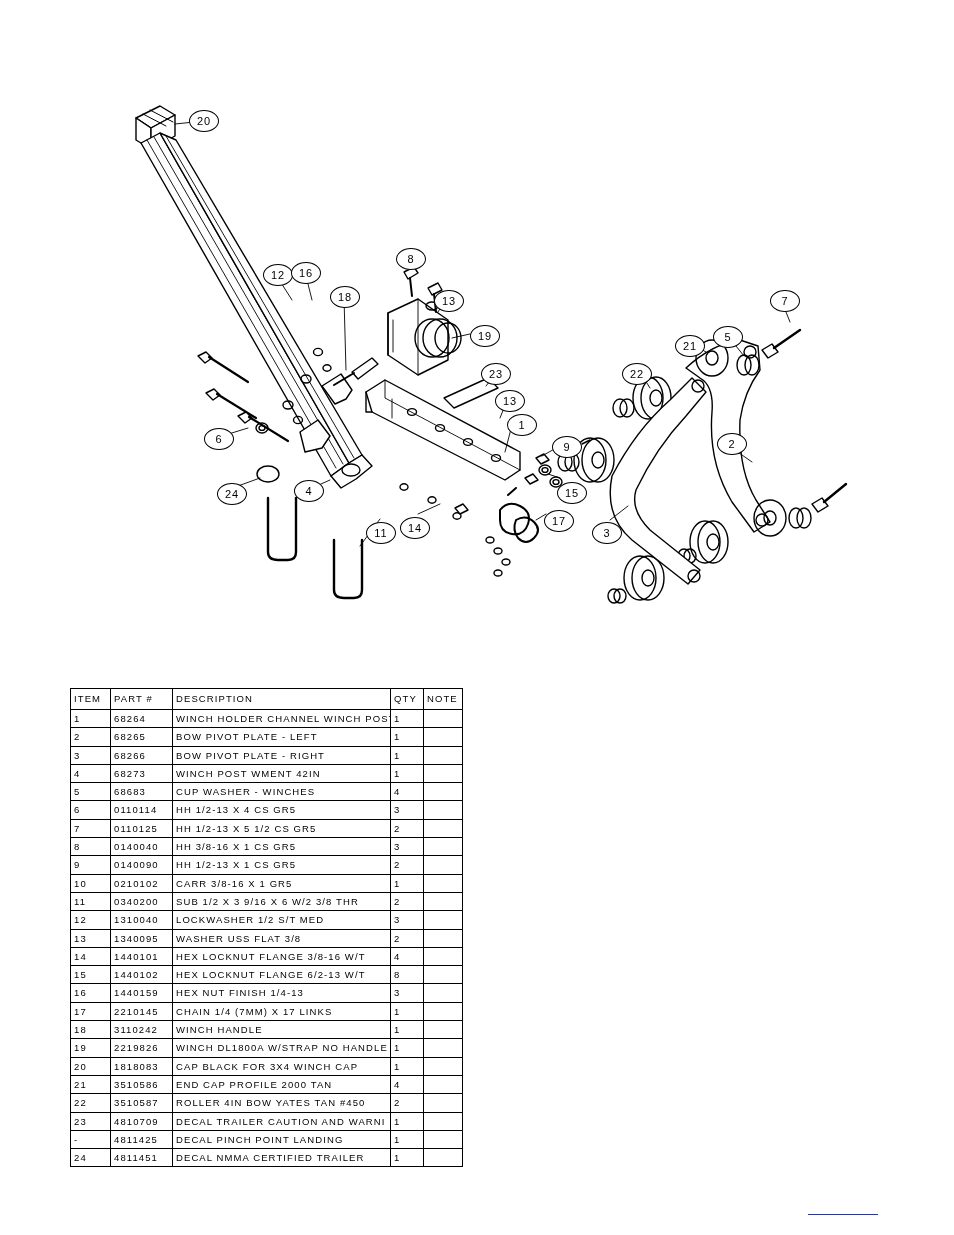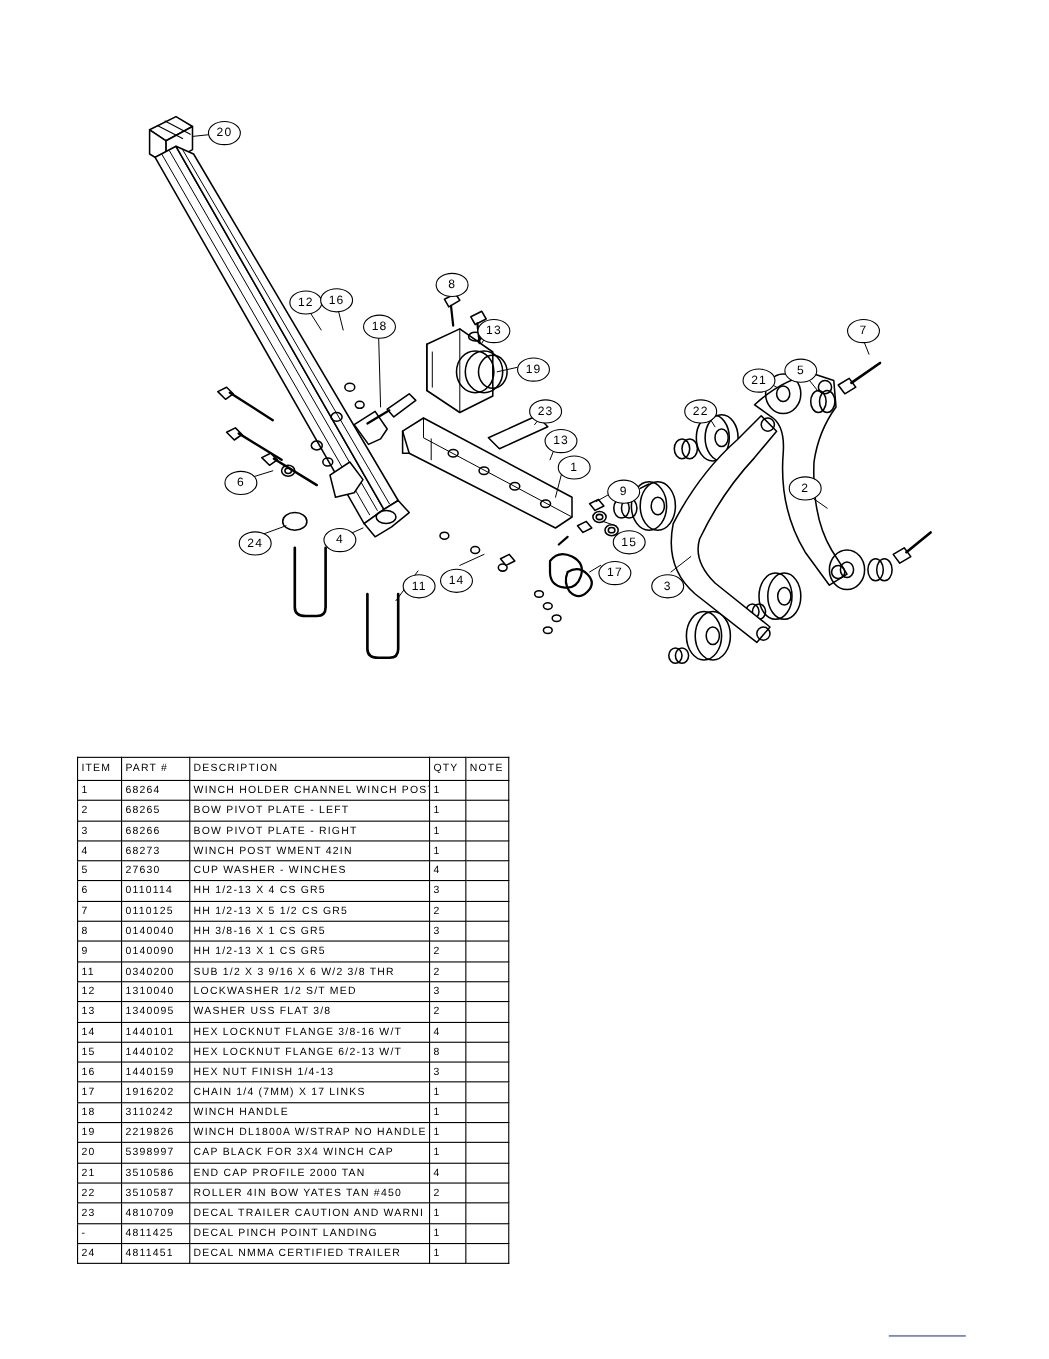--- a/index.html
+++ b/index.html
@@ -332,21 +332,21 @@
         </tr>
         <tr>
           <td>4</td>
           <td>68273</td>
           <td>WINCH POST WMENT 42IN</td>
           <td>1</td>
           <td></td>
         </tr>
         <tr>
           <td>5</td>
-          <td>27630</td>
+          <td>68683</td>
           <td>CUP WASHER - WINCHES</td>
           <td>4</td>
           <td></td>
         </tr>
         <tr>
           <td>6</td>
           <td>0110114</td>
           <td>HH 1/2-13 X 4 CS GR5</td>
           <td>3</td>
           <td></td>
@@ -366,20 +366,27 @@
           <td></td>
         </tr>
         <tr>
           <td>9</td>
           <td>0140090</td>
           <td>HH 1/2-13 X 1 CS GR5</td>
           <td>2</td>
           <td></td>
         </tr>
         <tr>
+          <td>10</td>
+          <td>0210102</td>
+          <td>CARR 3/8-16 X 1 GR5</td>
+          <td>1</td>
+          <td></td>
+        </tr>
+        <tr>
           <td>11</td>
           <td>0340200</td>
           <td>SUB 1/2 X 3 9/16 X 6 W/2 3/8 THR</td>
           <td>2</td>
           <td></td>
         </tr>
         <tr>
           <td>12</td>
           <td>1310040</td>
           <td>LOCKWASHER 1/2 S/T MED</td>
@@ -409,42 +416,42 @@
         </tr>
         <tr>
           <td>16</td>
           <td>1440159</td>
           <td>HEX NUT FINISH 1/4-13</td>
           <td>3</td>
           <td></td>
         </tr>
         <tr>
           <td>17</td>
-          <td>1916202</td>
+          <td>2210145</td>
           <td>CHAIN 1/4 (7MM) X 17 LINKS</td>
           <td>1</td>
           <td></td>
         </tr>
         <tr>
           <td>18</td>
           <td>3110242</td>
           <td>WINCH HANDLE</td>
           <td>1</td>
           <td></td>
         </tr>
         <tr>
           <td>19</td>
           <td>2219826</td>
           <td>WINCH DL1800A W/STRAP  NO HANDLE</td>
           <td>1</td>
           <td></td>
         </tr>
         <tr>
           <td>20</td>
-          <td>5398997</td>
+          <td>1818083</td>
           <td>CAP BLACK FOR 3X4 WINCH CAP</td>
           <td>1</td>
           <td></td>
         </tr>
         <tr>
           <td>21</td>
           <td>3510586</td>
           <td>END CAP PROFILE 2000 TAN</td>
           <td>4</td>
           <td></td>

